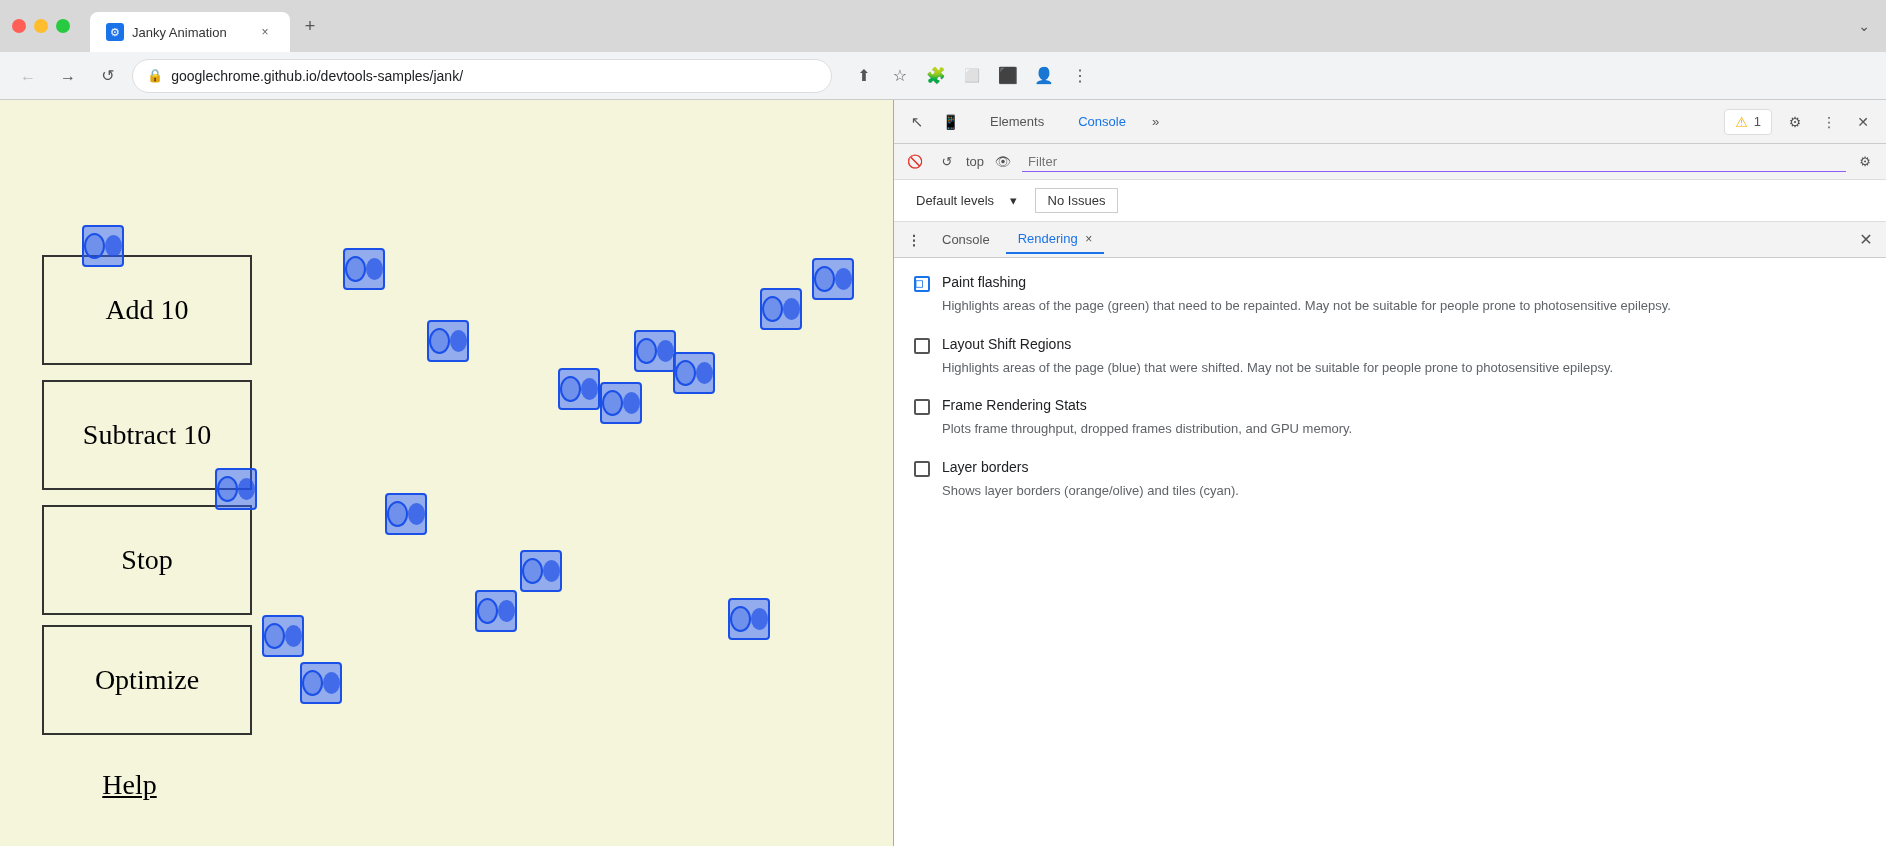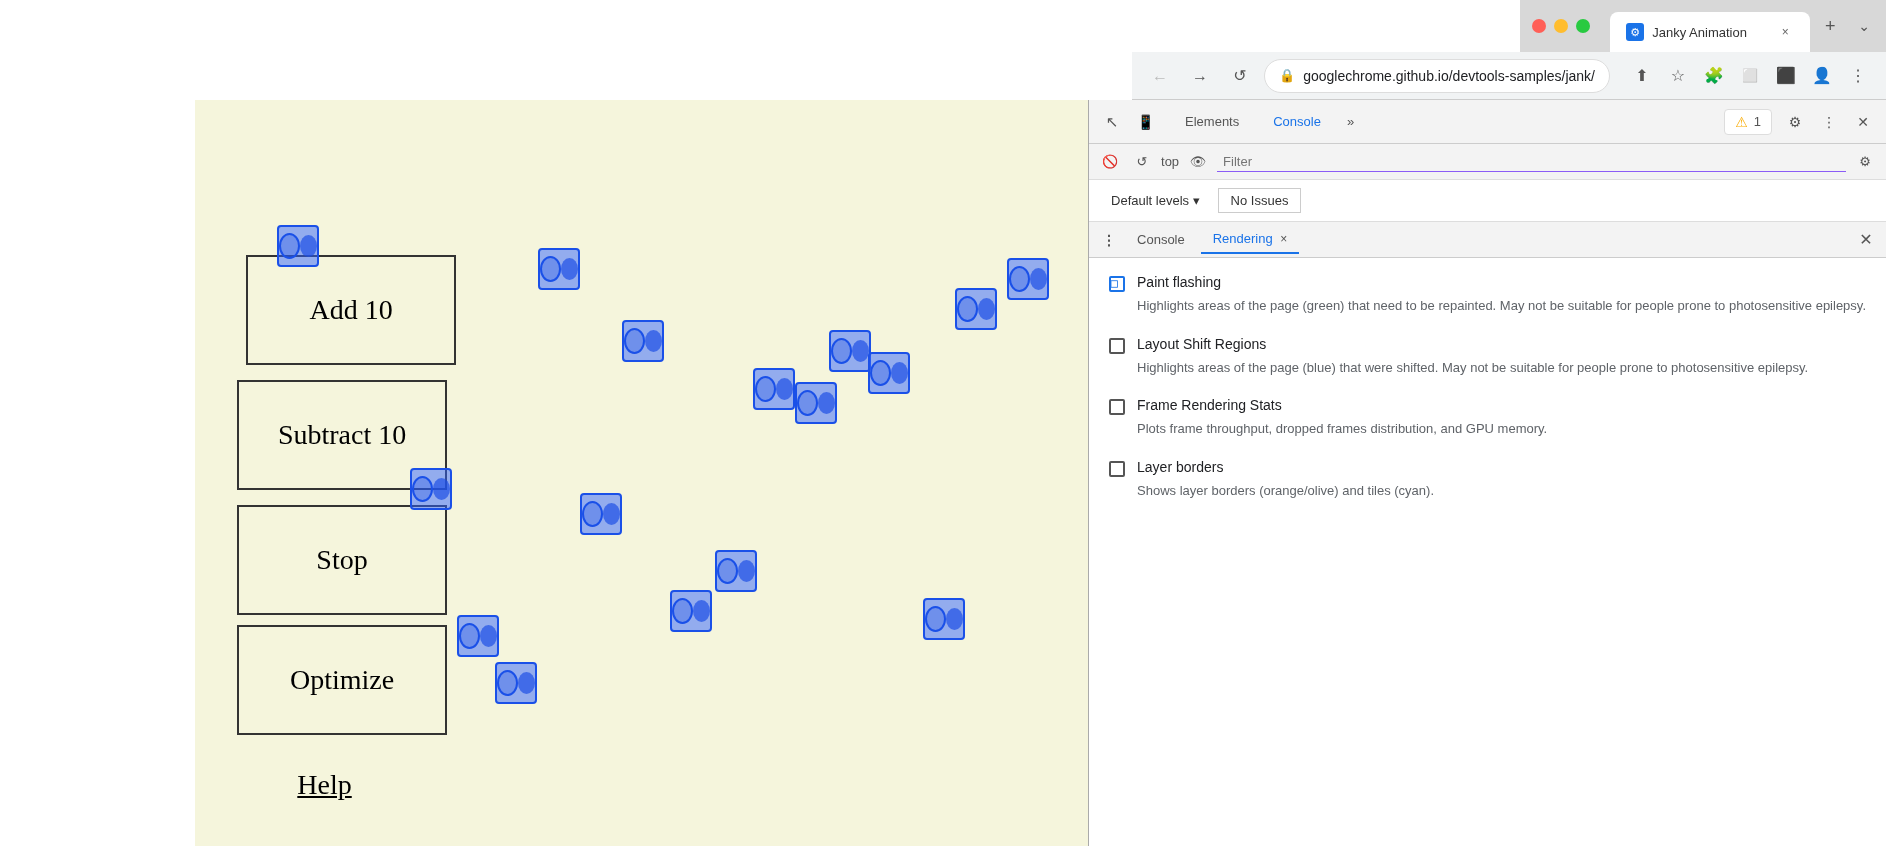--- a/index.html
+++ b/index.html
@@ -1,19 +1,19 @@
 <!DOCTYPE html>
 <html><head>
   <meta charset="utf-8">
   <style>
     * { margin: 0; padding: 0; box-sizing: border-box; }
     body { font-family: -apple-system, BlinkMacSystemFont, 'Segoe UI', sans-serif; background: #fff; width: 1886px; height: 846px; overflow: hidden; }
 
     
-    .browser-window { width: 100%; height: 100%; display: flex; flex-direction: column; align-items: flex-end; }
+    .browser-window { width: 100%; height: 100%; display: flex; flex-direction: column; }
 
     .title-bar {
       background: #d8d8d8;
       height: 52px;
       display: flex;
       align-items: center;
       padding: 0 12px;
       gap: 8px;
     }
 
@@ -140,21 +140,21 @@
     .page-button {
       position: absolute;
       background: #f5f5dc;
       border: 2px solid #333;
       font-size: 28px;
       font-family: serif;
       cursor: pointer;
       display: flex; align-items: center; justify-content: center;
     }
 
-    .page-button.btn-add { left: 42px; top: 155px; width: 210px; height: 110px; margin-left: 9px; }
+    .page-button.btn-add { left: 42px; top: 155px; width: 210px; height: 110px; }
     .page-button.btn-subtract { left: 42px; top: 280px; width: 210px; height: 110px; }
     .page-button.btn-stop { left: 42px; top: 405px; width: 210px; height: 110px; }
     .page-button.btn-optimize { left: 42px; top: 525px; width: 210px; height: 110px; }
     .page-button.btn-help { left: 42px; top: 645px; width: 175px; height: 80px; border: none; }
     .page-button.btn-help span { text-decoration: underline; }
 
     
     .blue-square {
       position: absolute;
       width: 42px; height: 42px;
@@ -269,21 +269,21 @@
       background: #fff;
       border-bottom: 1px solid #ddd;
       padding: 6px 12px;
       display: flex;
       align-items: center;
       gap: 8px;
       height: 42px;
     }
 
     .levels-btn {
-      display: flex; align-items: center; gap: 4px;
+      display: flex; align-items: center; gap: 16px;
       padding: 4px 10px;
       border-radius: 4px;
       cursor: pointer;
       font-size: 13px; color: #333;
     }
 
     .no-issues-btn {
       padding: 4px 12px;
       border: 1px solid #ccc;
       border-radius: 0;

